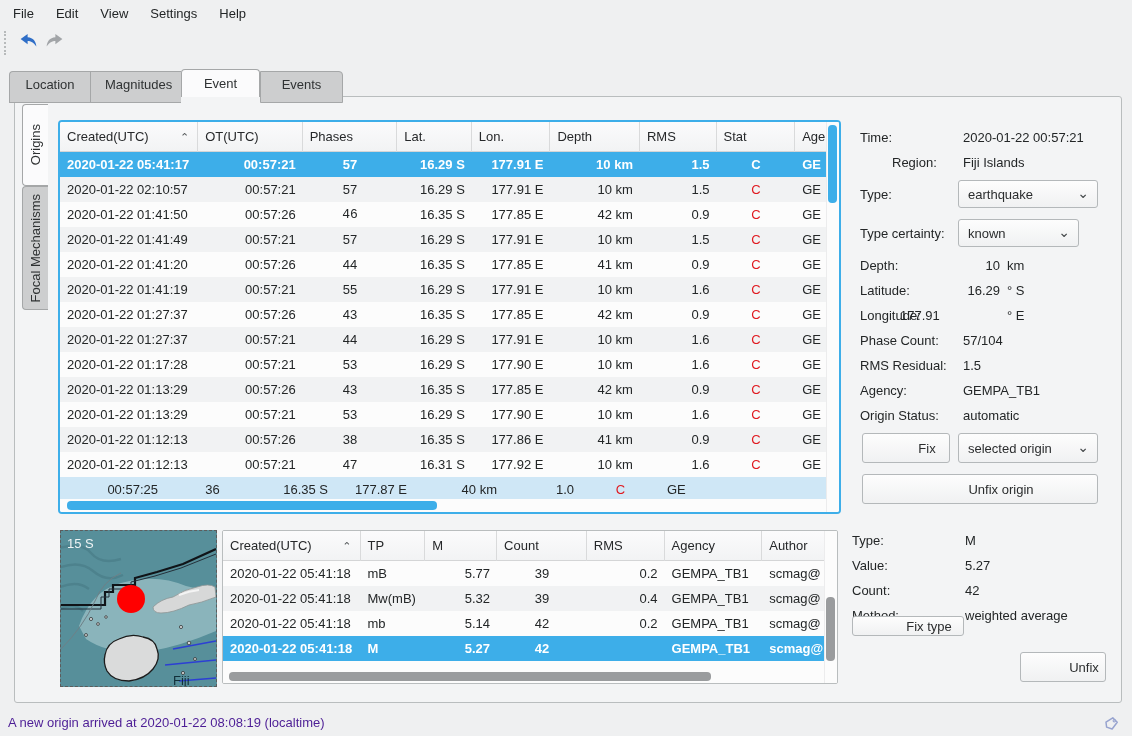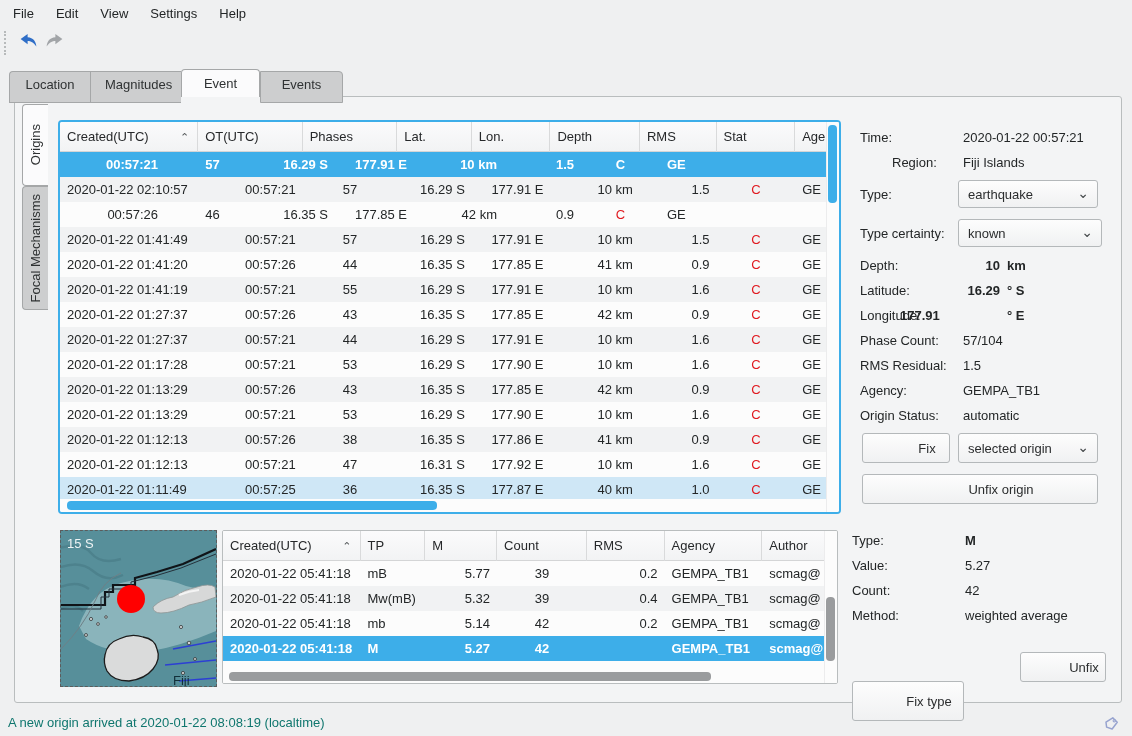--- a/index.html
+++ b/index.html
@@ -69,38 +69,38 @@
 
   
   .vtrack { position:absolute; top:0; right:0; bottom:0; width:13px; background:#fcfcfc; border-left:1px solid #ececed; }
   .vthumb { position:absolute; border-radius:4px; }
   .htrack { position:absolute; left:0; right:13px; bottom:0; height:13px; background:#fcfcfc; }
   .hthumb { position:absolute; border-radius:4px; }
   .blue-thumb { background:#3daee9; }
   .gray-thumb { background:#9a9c9e; }
   .ilabel { position:absolute; color:#232627; }
   .ival { position:absolute; color:#232627; }
-  .bold { font-weight:bold; }
+  .bold { font-weight:normal; }
 
   
   .btn, .combo {
     position:absolute; background:linear-gradient(#fdfdfd,#f0f1f2);
     border:1px solid #b4b8ba; border-radius:3px; color:#2b2d2e;
     font-family:"Liberation Sans",sans-serif; font-size:13px;
     display:flex; align-items:center; justify-content:center;padding-left:42px;
   }
   .combo { justify-content:flex-start; padding-left:9px; }
   .combo .chev { position:absolute; right:8px; top:50%; transform:translateY(-58%); color:#45494b; font-size:14px; }
 
   
   .map { left:60px; top:530px; width:157px; height:157px; border:1px dashed #5c5c5c; overflow:hidden; background:#578f9a; }
 
   
   .statusbar { left:0; bottom:0; width:100%; height:26px; }
-  .status-msg { position:absolute; left:8px; top:5px; color:#0f766e; }
+  .status-msg { position:absolute; left:8px; top:5px; color:#4c1d95; }
   .status-icon { position:absolute; right:12px; top:5px; }
 </style>
 </head>
 <body>
 
 <div class="abs menubar">
   <span class="menu-item">File</span>
   <span class="menu-item">Edit</span>
   <span class="menu-item">View</span>
   <span class="menu-item">Settings</span>
@@ -147,20 +147,21 @@
       <span class="th" style="width: 105px; text-align: left;">OT(UTC)</span>
       <span class="th" style="width: 95px; text-align: left;">Phases</span>
       <span class="th" style="width: 75px; text-align: left;">Lat.</span>
       <span class="th" style="width: 79px; text-align: left;">Lon.</span>
       <span class="th" style="width: 90px; text-align: left;">Depth</span>
       <span class="th" style="width: 77px; text-align: left;">RMS</span>
       <span class="th" style="width: 79px; text-align: left;">Stat</span>
       <span class="th" style="width: 44px; text-align: left;">Age</span>
     </div>
   <div class="trow sel">
+      <span class="td" style="width: 139px; text-align: left;">2020-01-22 05:41:17</span>
       <span class="td" style="width: 105px; text-align: right;">00:57:21</span>
       <span class="td" style="width: 95px; text-align: center;">57</span>
       <span class="td" style="width: 75px; text-align: right;">16.29 S</span>
       <span class="td" style="width: 79px; text-align: right;">177.91 E</span>
       <span class="td" style="width: 90px; text-align: right;">10 km</span>
       <span class="td" style="width: 77px; text-align: right;">1.5</span>
       <span class="td red" style="width: 79px; text-align: center;">C</span>
       <span class="td" style="width: 44px; text-align: left;">GE</span>
     </div>
     <div class="trow alt">
@@ -168,22 +169,23 @@
       <span class="td" style="width: 105px; text-align: right;">00:57:21</span>
       <span class="td" style="width: 95px; text-align: center;">57</span>
       <span class="td" style="width: 75px; text-align: right;">16.29 S</span>
       <span class="td" style="width: 79px; text-align: right;">177.91 E</span>
       <span class="td" style="width: 90px; text-align: right;">10 km</span>
       <span class="td" style="width: 77px; text-align: right;">1.5</span>
       <span class="td red" style="width: 79px; text-align: center;">C</span>
       <span class="td" style="width: 44px; text-align: left;">GE</span>
     </div>
     <div class="trow">
+      <span class="td" style="width: 139px; text-align: left;">2020-01-22 01:41:50</span>
       <span class="td" style="width: 105px; text-align: right;">00:57:26</span>
-      <span class="td" style="width: 95px; text-align: center;">46</span>
+      <span class="td" style="width: 95px; text-align: center; font-family: Liberation Mono, monospace;">46</span>
       <span class="td" style="width: 75px; text-align: right;">16.35 S</span>
       <span class="td" style="width: 79px; text-align: right;">177.85 E</span>
       <span class="td" style="width: 90px; text-align: right;">42 km</span>
       <span class="td" style="width: 77px; text-align: right;">0.9</span>
       <span class="td red" style="width: 79px; text-align: center;">C</span>
       <span class="td" style="width: 44px; text-align: left;">GE</span>
     </div>
     <div class="trow alt">
       <span class="td" style="width: 139px; text-align: left;">2020-01-22 01:41:49</span>
       <span class="td" style="width: 105px; text-align: right;">00:57:21</span>
@@ -288,21 +290,20 @@
       <span class="td" style="width: 105px; text-align: right;">00:57:21</span>
       <span class="td" style="width: 95px; text-align: center;">47</span>
       <span class="td" style="width: 75px; text-align: right;">16.31 S</span>
       <span class="td" style="width: 79px; text-align: right;">177.92 E</span>
       <span class="td" style="width: 90px; text-align: right;">10 km</span>
       <span class="td" style="width: 77px; text-align: right;">1.6</span>
       <span class="td red" style="width: 79px; text-align: center;">C</span>
       <span class="td" style="width: 44px; text-align: left;">GE</span>
     </div>
     <div class="trow hover">
-      <span class="td" style="width: 139px; text-align: left;">2020-01-22 01:11:49</span>
       <span class="td" style="width: 105px; text-align: right;">00:57:25</span>
       <span class="td" style="width: 95px; text-align: center;">36</span>
       <span class="td" style="width: 75px; text-align: right;">16.35 S</span>
       <span class="td" style="width: 79px; text-align: right;">177.87 E</span>
       <span class="td" style="width: 90px; text-align: right;">40 km</span>
       <span class="td" style="width: 77px; text-align: right;">1.0</span>
       <span class="td red" style="width: 79px; text-align: center;">C</span>
       <span class="td" style="width: 44px; text-align: left;">GE</span>
     </div>
     <div class="vtrack">
@@ -320,21 +321,21 @@
   <span class="abs ilabel" style="left:860px; top:155px;margin-left:32px;">Region:</span>
   <span class="abs ival" style="left:963px; top:155px;">Fiji Islands</span>
 
   <span class="abs ilabel" style="left:860px; top:187px;">Type:</span>
   <div class="combo" style="left:958px; top:180px; width:140px; height:28px;">
     <span>earthquake</span>
     <span class="chev">⌄</span>
   </div>
 
   <span class="abs ilabel" style="left:860px; top:226px;">Type certainty:</span>
-  <div class="combo" style="left:958px; top:219px; width:144px; height:28px;">
+  <div class="combo" style="left:958px; top:219px; width:121px; height:28px;">
     <span>known</span>
     <span class="chev">⌄</span>
   </div>
 
   <span class="abs ilabel" style="left:860px; top:258px;">Depth:</span>
   <span class="abs ival bold" style="left:860px; top:258px; width:140px; text-align:right;">10</span>
   <span class="abs ival bold" style="left:1007px; top:258px;">km</span>
 
   <span class="abs ilabel" style="left:860px; top:283px;">Latitude:</span>
   <span class="abs ival bold" style="left:860px; top:283px; width:140px; text-align:right;">16.29</span>
@@ -468,21 +469,21 @@
 
   <span class="abs ilabel" style="left:852px; top:558px;">Value:</span>
   <span class="abs ival" style="left:965px; top:558px;">5.27</span>
 
   <span class="abs ilabel" style="left:852px; top:583px;">Count:</span>
   <span class="abs ival" style="left:965px; top:583px;">42</span>
 
   <span class="abs ilabel" style="left:852px; top:608px;">Method:</span>
   <span class="abs ival" style="left:965px; top:608px;">weighted average</span>
 
-  <div class="btn" style="left:852px; top:681px; width:112px; height:40px;">Fix type</div>
+  <div class="btn" style="left:852px; top:616px; width:112px; height:20px;">Fix type</div>
   <div class="btn" style="left:1020px; top:652px; width:86px; height:30px;">Unfix</div>
 </div>
 
 <div class="abs statusbar">
   <span class="status-msg">A new origin arrived at 2020-01-22 08:08:19 (localtime)</span>
   <span class="status-icon">
     <svg width="17" height="17" viewBox="0 0 16 16">
       <path d="M9.2 2.6 L13.4 6.8 L8.6 13.2 L3.4 11.4 L2.8 6.6 Z" fill="none" stroke="#97a3cf" stroke-width="1.4" stroke-linejoin="round"></path>
       <circle cx="10.6" cy="5.4" r="1.1" fill="none" stroke="#97a3cf" stroke-width="1"></circle>
     </svg>

